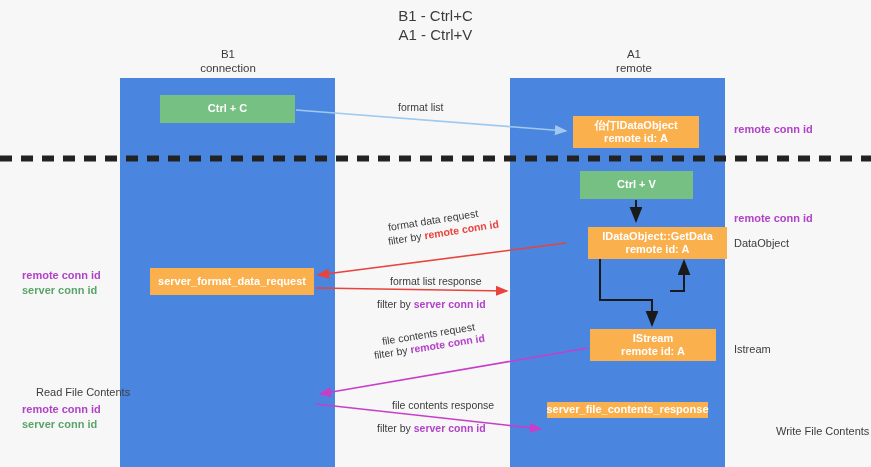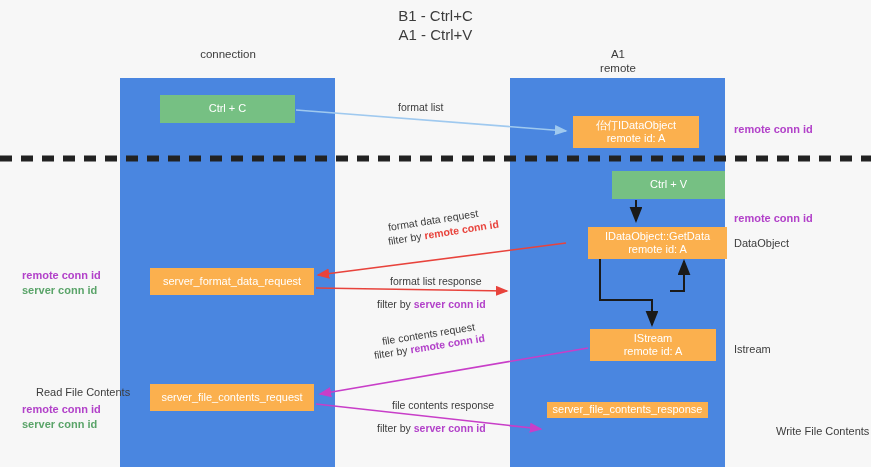--- a/index.html
+++ b/index.html
@@ -25,35 +25,36 @@
     text-align:center;font-size:15px;line-height:19px;color:#3c3c3c;
   }
   #title div{white-space:pre;}
 
   
   .col-head{
     position:absolute;text-align:center;font-size:11.5px;
     line-height:14px;color:#3c3c3c;width:200px;
   }
   #head-b1{left:128px;top:47px;}
-  #head-a1{left:518px;top:47px;}
+  #head-a1{left:534px;top:47px;}
 
   
   .node{
     position:absolute;box-sizing:border-box;
     display:flex;flex-direction:column;align-items:center;justify-content:center;
     color:#fff;font-size:11px;line-height:13.5px;text-align:center;
     padding:3px 16px;
+    font-weight:bold;
   }
   .green{background:#76c083;}
   .orange{background:#fbb04e;}
 
   #n-ctrlc{left:160px;top:95px;width:135px;height:28px;}
   #n-idataobject{left:573px;top:116px;width:126px;height:32px;}
-  #n-ctrlv{left:612px;top:171px;width:113px;height:28px;}
+  #n-ctrlv{left:580px;top:171px;width:113px;height:28px;}
   #n-getdata{left:588px;top:227px;width:139px;height:32px;}
   #n-sfdreq{left:150px;top:268px;width:164px;height:27px;}
   #n-sfdresp{left:513px;top:278px;width:157px;height:27px;}
   #n-istream{left:590px;top:329px;width:126px;height:32px;}
   #n-sfcreq{left:150px;top:384px;width:164px;height:27px;}
   #n-sfcresp{left:547px;top:402px;width:161px;height:16px;}
 
   
   #divider{
     position:absolute;left:0;top:155px;width:871px;height:7px;
@@ -140,20 +141,21 @@
   <svg id="divider">
     <line x1="0" y1="3.5" x2="871" y2="3.5" stroke="#222" stroke-width="6" stroke-dasharray="12 9" stroke-linecap="butt"></line>
   </svg>
 
   <div id="title">
     <div>B1 - Ctrl+C</div>
     <div>A1 - Ctrl+V</div>
   </div>
 
   <div class="col-head" id="head-b1">
+    <div>B1</div>
     <div>connection</div>
   </div>
   <div class="col-head" id="head-a1">
     <div>A1</div>
     <div>remote</div>
   </div>
 
   <div class="node green" id="n-ctrlc">
     <span>Ctrl + C</span>
   </div>
@@ -175,23 +177,20 @@
   <div class="node orange" id="n-sfdreq">
     <span>server_format_data_request</span>
   </div>
 
 
   <div class="node orange" id="n-istream">
     <span>IStream</span>
     <span>remote id: A</span>
   </div>
 
-  <div class="node orange" id="n-sfcreq">
-    <span>server_file_contents_request</span>
-  </div>
 
   <div class="node orange" id="n-sfcresp">
     <span>server_file_contents_response</span>
   </div>
 
   <div class="elabel" id="l-formatlist">format list</div>
 
   <div class="elabel rot-up" id="l-fdreq">format data request</div>
   <div class="elabel rot-up" id="l-fdreq2"><span>filter by </span><b class="c-red">remote conn id</b></div>
 

